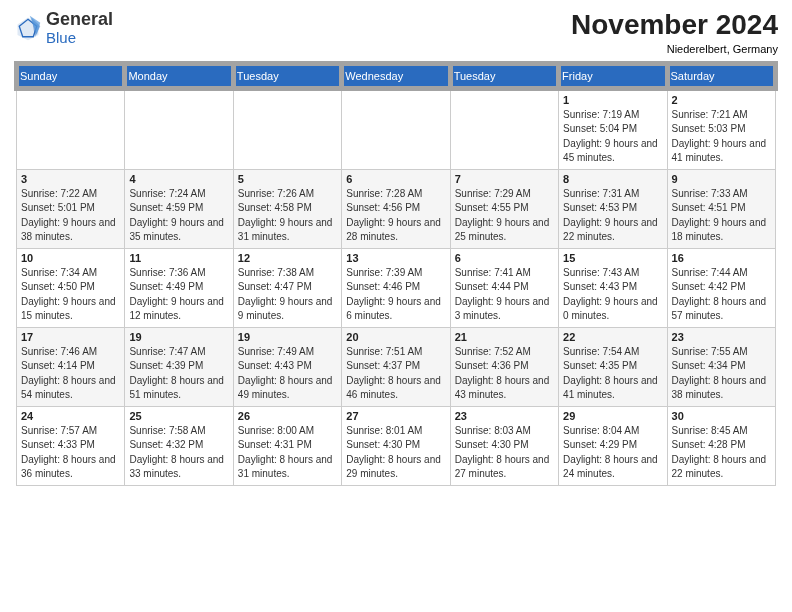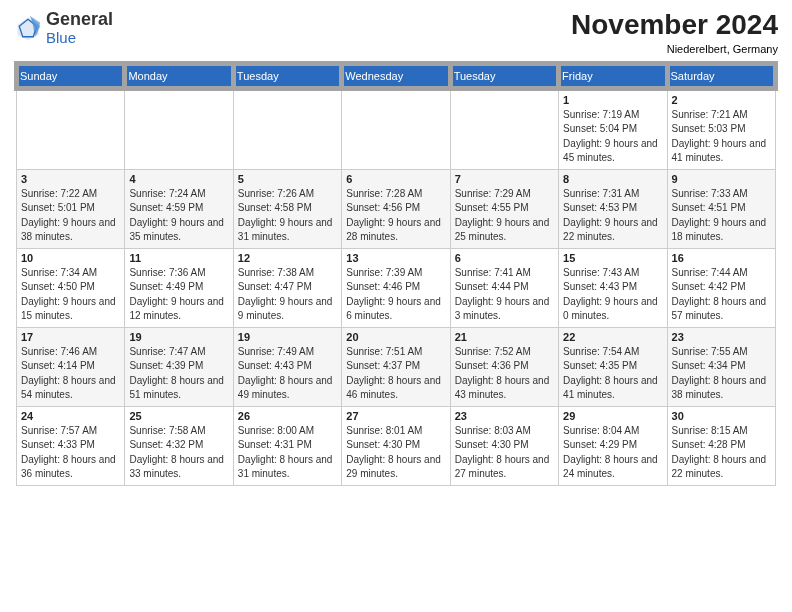--- a/index.html
+++ b/index.html
@@ -348,21 +348,21 @@
           </td>
           <td>
             <span class="day-number">29</span>
             <div class="day-info">Sunrise: 8:04 AM
 Sunset: 4:29 PM
 Daylight: 8 hours
 and 24 minutes.</div>
           </td>
           <td>
             <span class="day-number">30</span>
-            <div class="day-info">Sunrise: 8:15 AM
+            <div class="day-info">Sunrise: 8:45 AM
 Sunset: 4:28 PM
 Daylight: 8 hours
 and 22 minutes.</div>
           </td>
         </tr>
       </tbody>
   </table>
 </div>
 
 </body></html>

